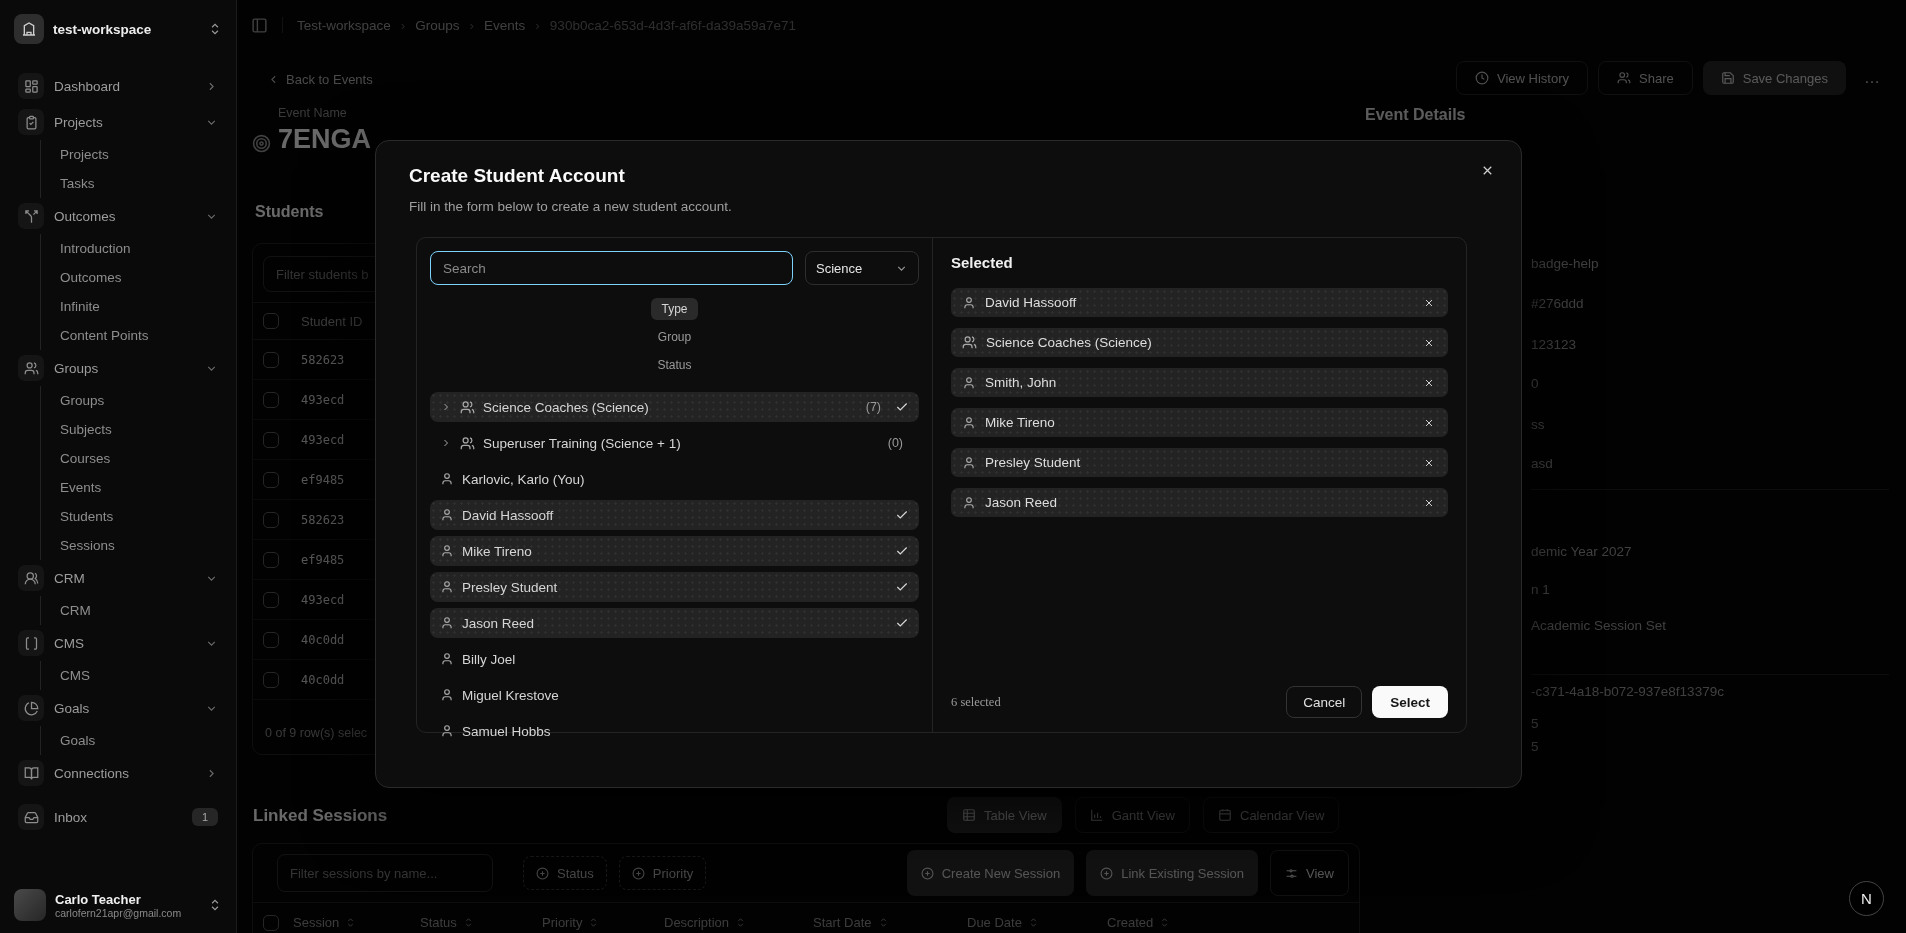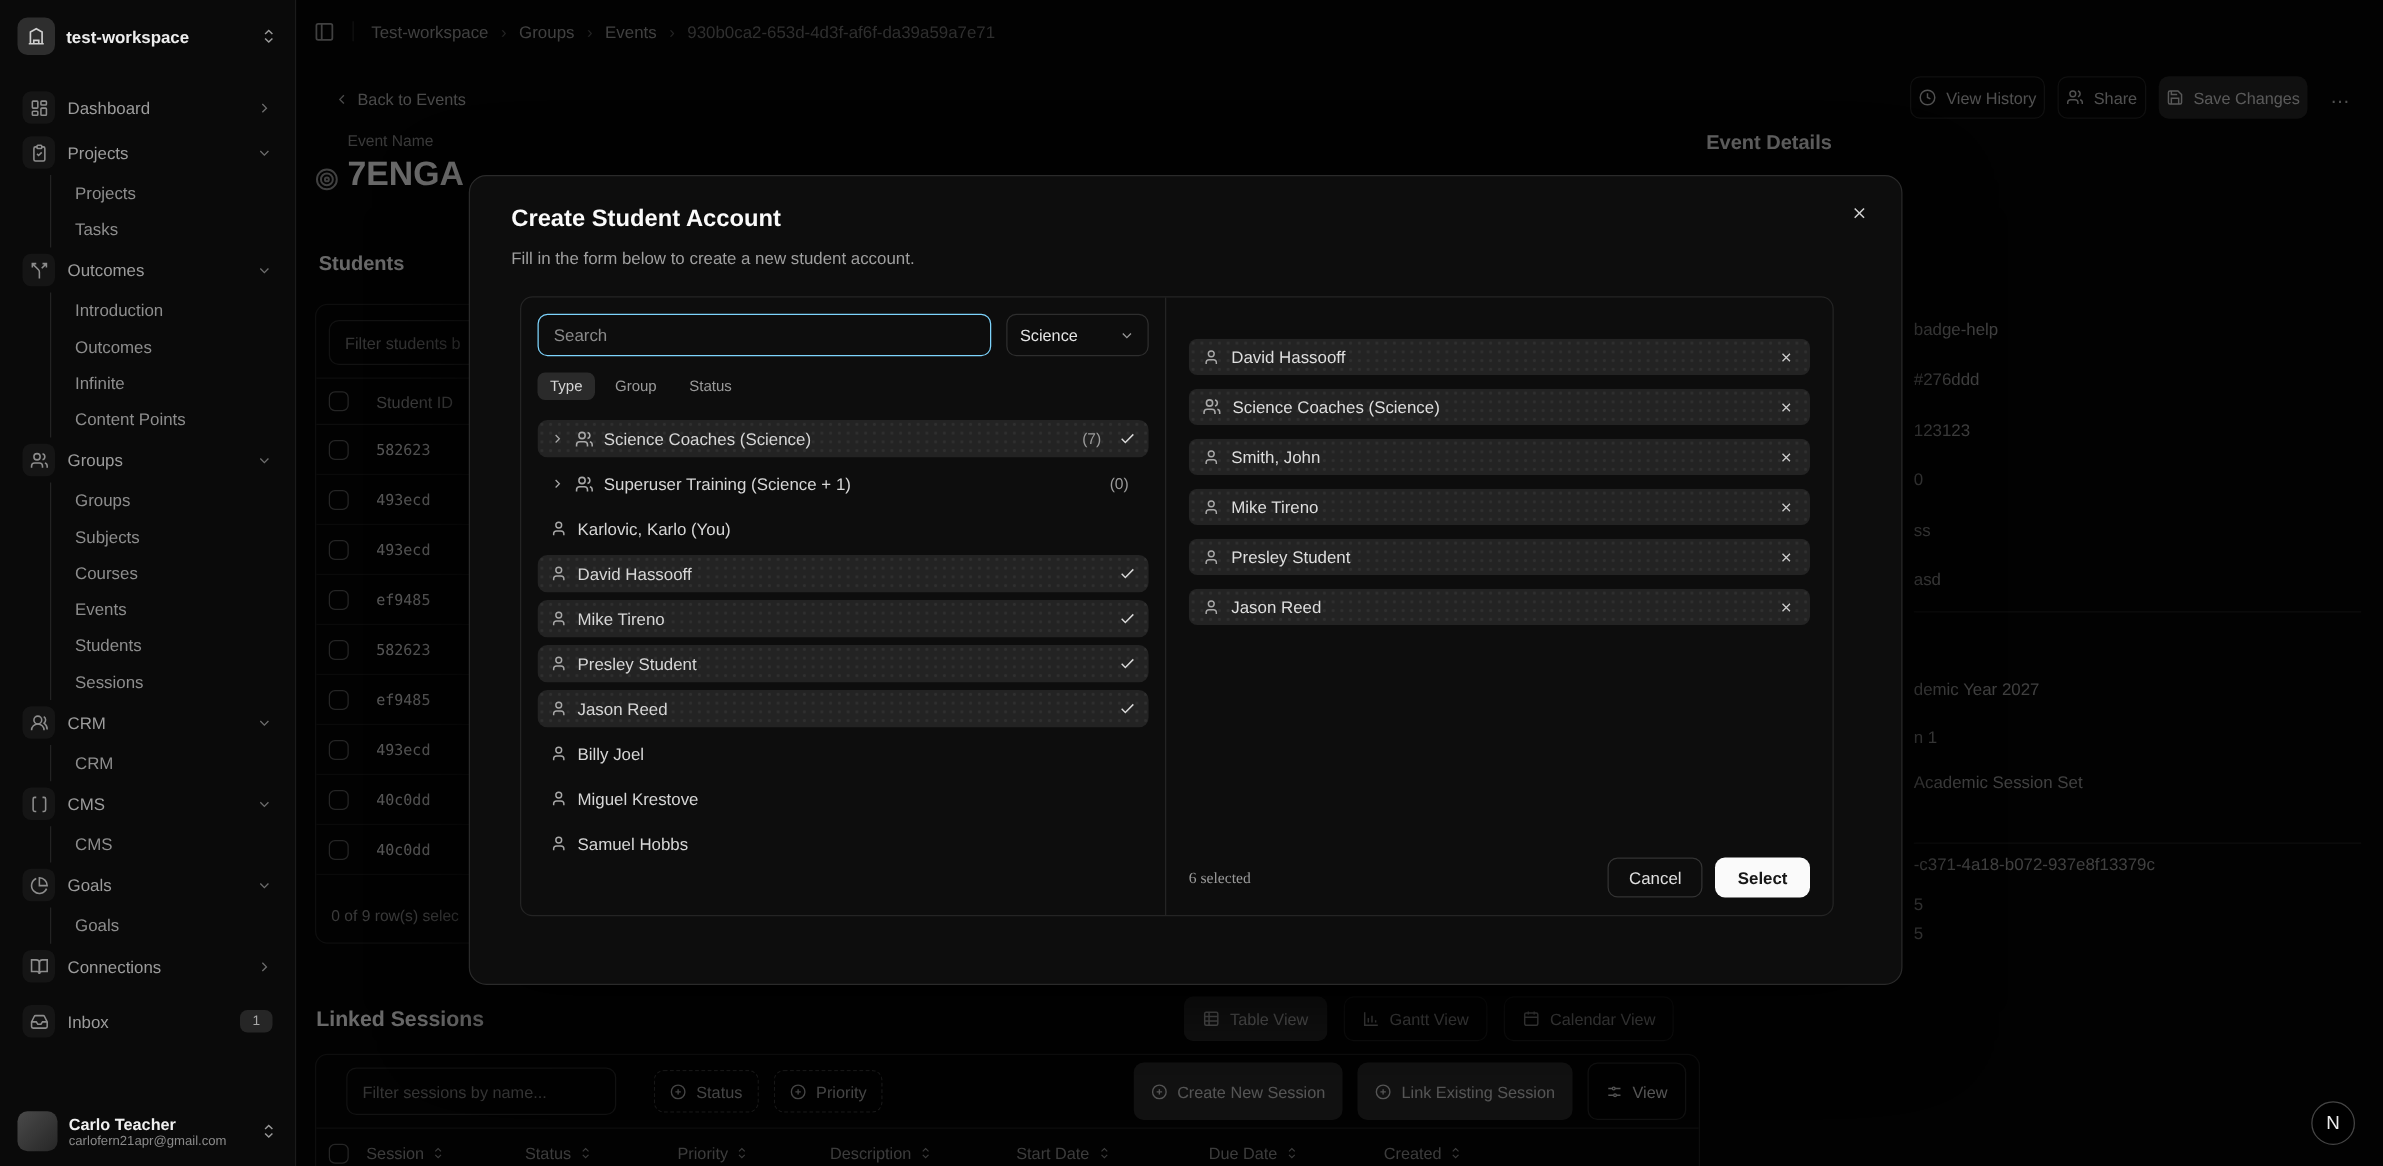--- a/index.html
+++ b/index.html
@@ -38,21 +38,21 @@
   .main { position:absolute; left:237px; top:0; right:0; bottom:0; }
   .topbar { position:absolute; left:0; top:0; right:0; height:50px; display:flex; align-items:center; padding:0 14px; color:#9a9a9a; }
   .tb-sep { width:1px; height:16px; background:#2a2a2a; margin:0 14px; }
   .crumbs { display:flex; align-items:center; gap:10px; }
   .crumb { color:#9a9a9a; cursor:pointer; }
   .crumb-sep { color:#555; }
   .crumb-current { color:#6f6f6f; }
 
   .back-link { position:absolute; left:30px; top:72px; display:flex; align-items:center; gap:6px; color:#b0b0b0; font-size:13px; cursor:pointer; }
   .actions { position:absolute; right:16px; top:61px; display:flex; align-items:center; gap:10px; }
-  .btn { display:flex; align-items:center; gap:8px; height:34px; padding:0 6px; border-radius:8px;
+  .btn { display:flex; align-items:center; gap:8px; height:34px; padding:0 18px; border-radius:8px;
     font-size:13px; color:#c0c0c0; border:1px solid #262626; background:transparent; cursor:pointer; }
   .btn-filled { background:#262626; border:none; color:#d5d5d5; }
   .btn-more { border:none; padding:0 8px; font-size:16px; letter-spacing:2px; }
 
   .event-icon { position:absolute; left:15px; top:134px; color:#9a9a9a; }
   .event-label { position:absolute; left:41px; top:106px; font-size:12.5px; color:#8a8a8a; }
   .event-name { position:absolute; left:41px; top:124px; font-size:27px; font-weight:bold; color:#fafafa; }
 
   
   .students-title { position:absolute; left:18px; top:203px; font-size:16px; font-weight:bold; color:#fafafa; }
@@ -104,21 +104,21 @@
   .p-left { width:516px; border-right:1px solid #242424; padding:13px; }
   .p-right { flex:1; padding:16px 18px; position:relative; }
 
   .controls { display:flex; gap:12px; }
   .search-input { flex:1; height:34px; border:1px solid #7dd3fc; border-radius:8px; background:transparent;
     color:#e0e0e0; padding:0 12px; font-size:13.5px; font-family:"Liberation Sans", sans-serif; }
   .search-input::placeholder { color:#8a8a8a; }
   .select { width:114px; height:34px; border:1px solid #2e2e2e; border-radius:8px; display:flex; align-items:center;
     padding:0 10px; gap:6px; color:#e5e5e5; font-size:13px; cursor:pointer; }
   .select span { flex:1; }
-  .tabs { display:flex; align-items:center; gap:6px; margin-top:13px; font-size:12px; }
+  .tabs { display:flex; align-items:center; gap:6px; margin-top:13px; font-size:12px;flex-direction:column; }
   .tab { padding:4px 10px; border-radius:6px; color:#9a9a9a; cursor:pointer; }
   .tab.active { background:#2a2a2a; color:#d6d6d6; }
   .rows { margin-top:16px; }
   .row { height:30px; display:flex; align-items:center; gap:8px; padding:0 10px; border-radius:8px;
     margin-bottom:6px; font-size:13.5px; color:#d6d6d6; cursor:pointer; }
   .dotted { background-color:#232323;
     background-image:radial-gradient(rgba(255,255,255,0.055) 1px, transparent 1.4px); background-size:7px 7px; }
   .row .name { flex:1; }
   .row .count { color:#9a9a9a; font-size:12.5px; margin-right:6px; }
   .icon-dim { color:#a8a8a8; flex:0 0 auto; }
@@ -757,20 +757,21 @@
                 <path d="M19 21v-2a4 4 0 0 0-4-4H9a4 4 0 0 0-4 4v2"></path>
                 <circle cx="12" cy="7" r="4"></circle>
               </svg>
             </span>
           <span class="name">Samuel Hobbs</span>
         </div>
       </div>
     </div>
 
     <div class="p-right">
+      <div class="sel-title">Selected</div>
       <div class="chips">
         <div class="sel-chip dotted">
           <span class="icon-dim">
               <svg width="14" height="14" viewBox="0 0 24 24" fill="none" stroke="currentColor" stroke-width="2">
                 <path d="M19 21v-2a4 4 0 0 0-4-4H9a4 4 0 0 0-4 4v2"></path>
                 <circle cx="12" cy="7" r="4"></circle>
               </svg>
             </span>
           <span class="name">David Hassooff</span>
           <span class="chip-x">

